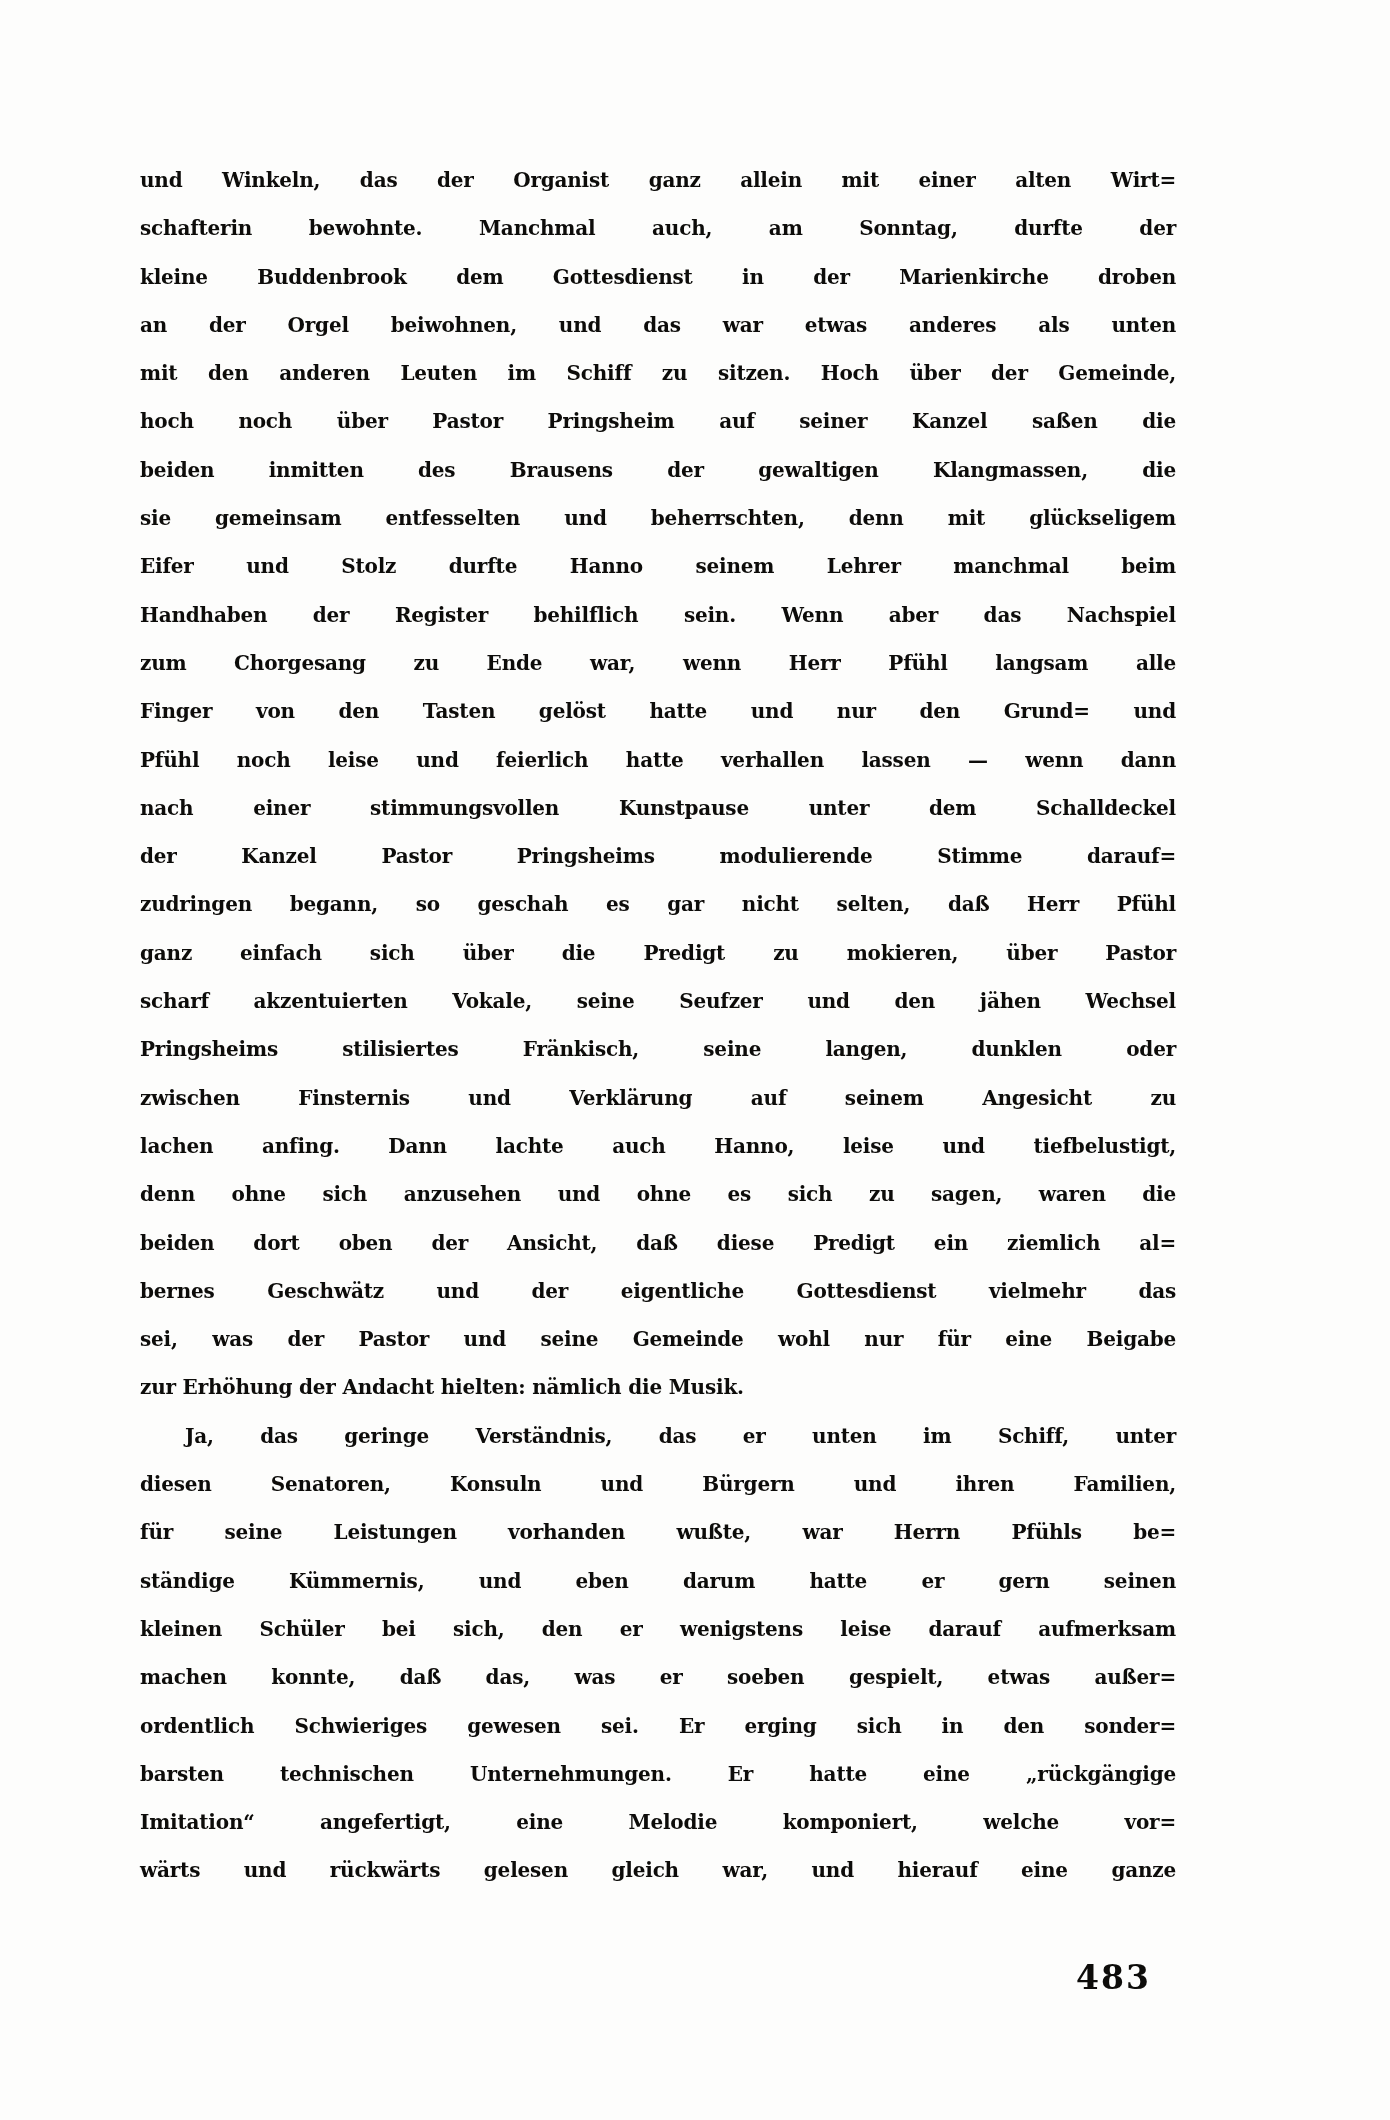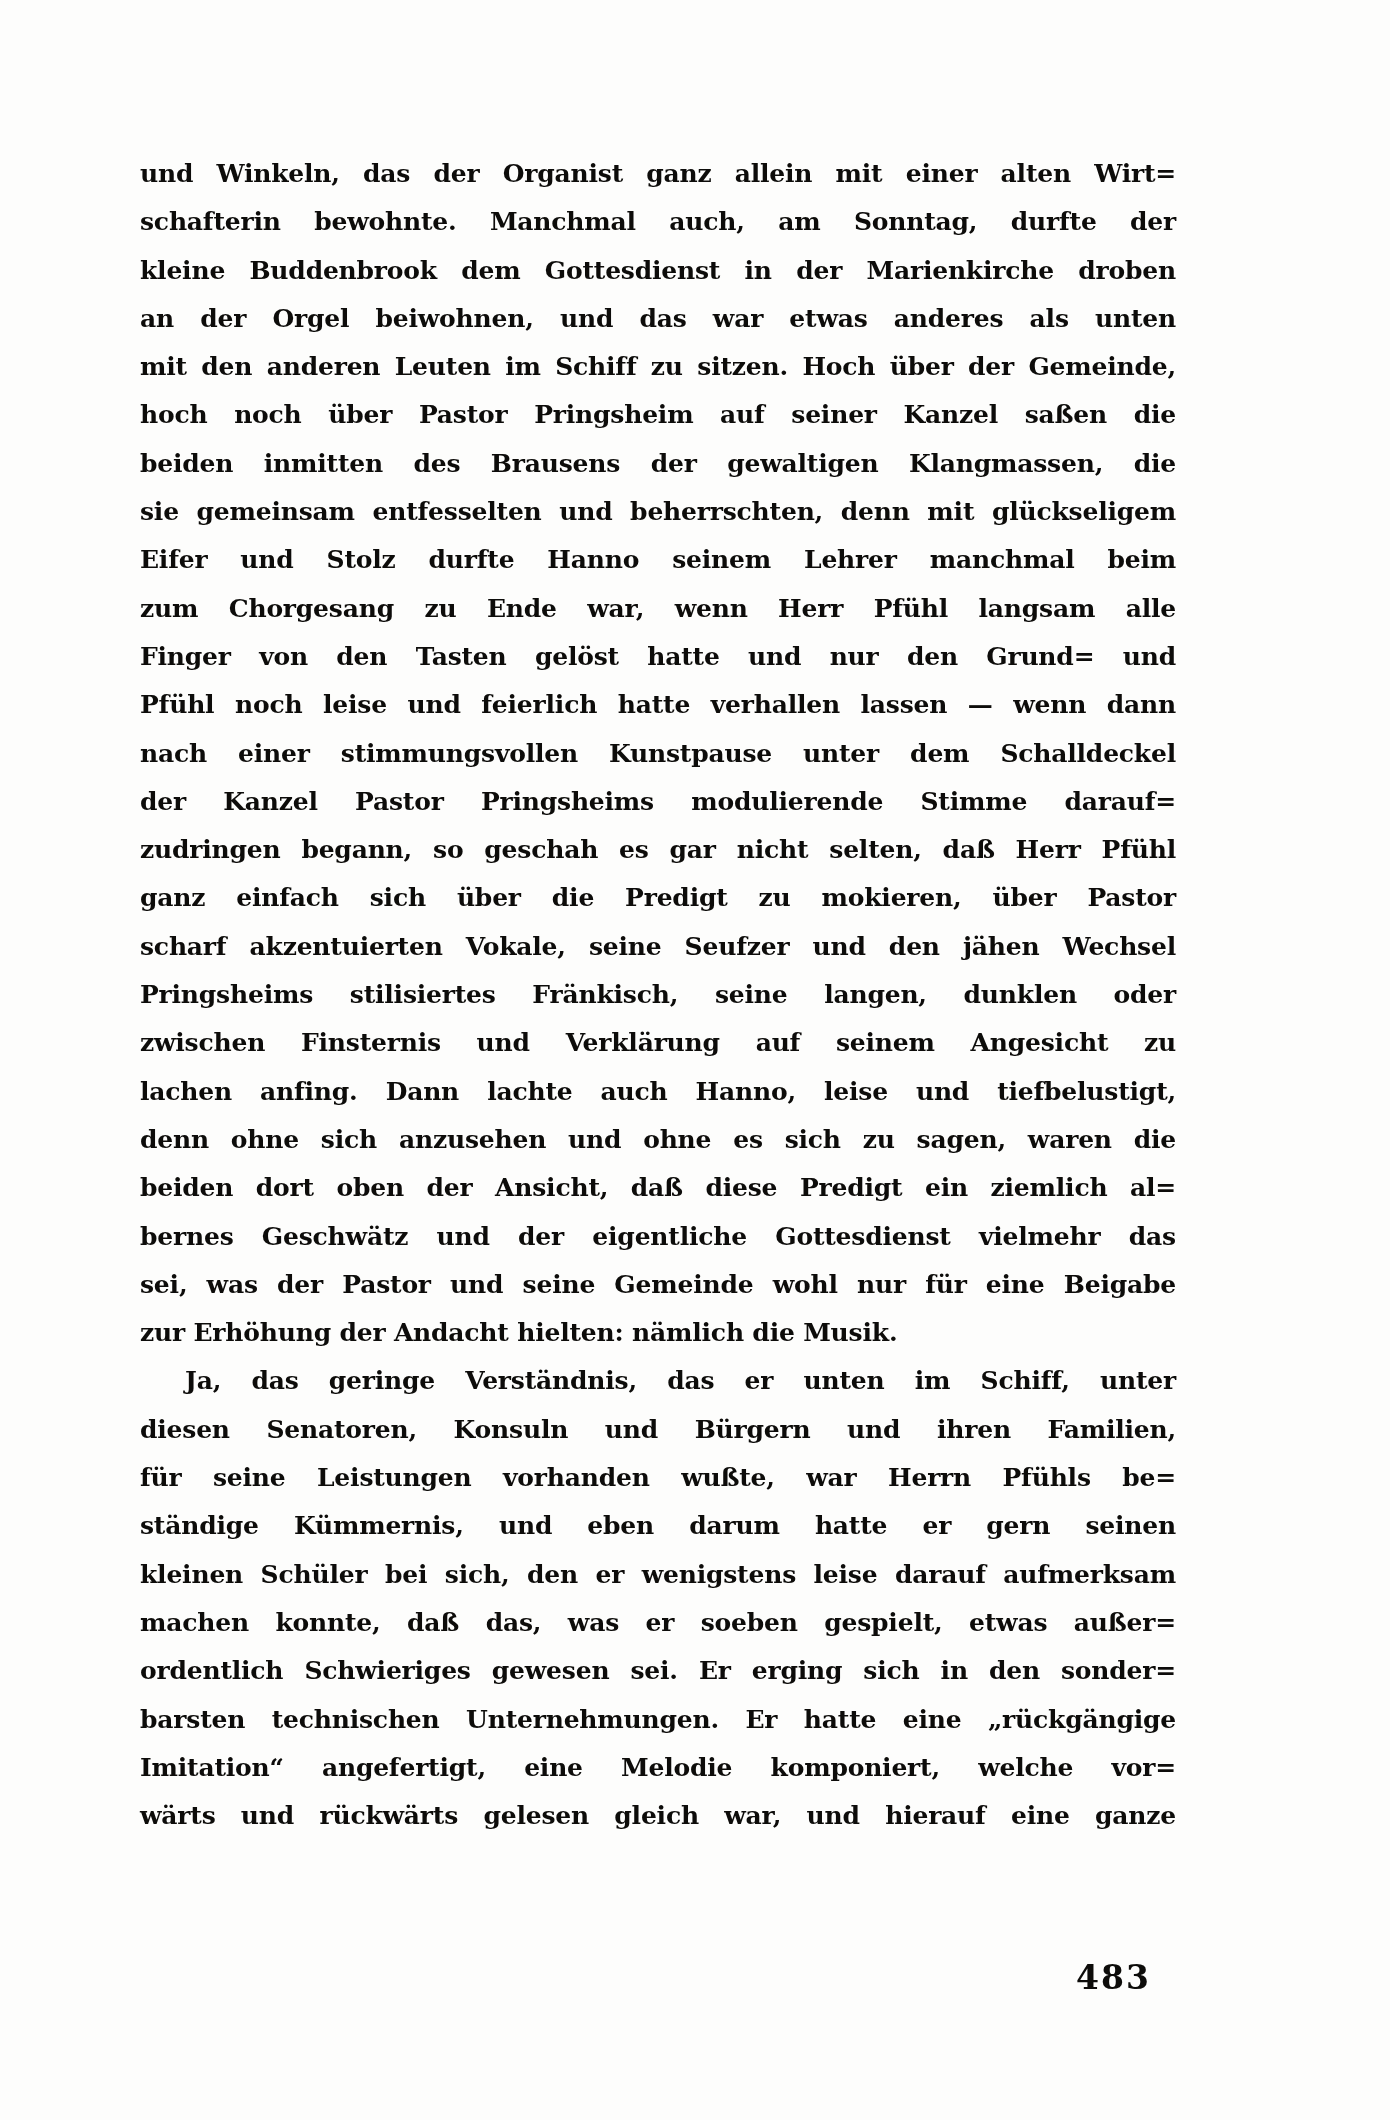--- a/index.html
+++ b/index.html
@@ -12,23 +12,23 @@
     width: 1390px;
     height: 2120px;
     background: #fdfdfc;
     overflow: hidden;
     font-family: "DejaVu Serif", serif;
     color: #0d0c0a;
   }
   .text-block {
     position: absolute;
     left: 140px;
-    top: 150px;
+    top: 156px;
     width: 1036px;
-    font-size: 25px;
+    font-size: 20px;
     line-height: 48.3px;
     font-weight: 700;
     letter-spacing: -0.2px;
   }
   .line {
     text-align: justify;
     text-align-last: justify;
     height: 48.3px;
     overflow: visible;
   }
@@ -57,20 +57,21 @@
   <div class="text-block">
       <div class="line">und Winkeln, das der Organist ganz allein mit einer alten Wirt=</div>
       <div class="line">schafterin bewohnte. Manchmal auch, am Sonntag, durfte der</div>
       <div class="line">kleine Buddenbrook dem Gottesdienst in der Marienkirche droben</div>
       <div class="line">an der Orgel beiwohnen, und das war etwas anderes als unten</div>
       <div class="line">mit den anderen Leuten im Schiff zu sitzen. Hoch über der Gemeinde,</div>
       <div class="line">hoch noch über Pastor Pringsheim auf seiner Kanzel saßen die</div>
       <div class="line">beiden inmitten des Brausens der gewaltigen Klangmassen, die</div>
       <div class="line">sie gemeinsam entfesselten und beherrschten, denn mit glückseligem</div>
       <div class="line">Eifer und Stolz durfte Hanno seinem Lehrer manchmal beim</div>
+      <div class="line">Handhaben der Register behilflich sein. Wenn aber das Nachspiel</div>
       <div class="line">zum Chorgesang zu Ende war, wenn Herr Pfühl langsam alle</div>
       <div class="line">Finger von den Tasten gelöst hatte und nur den Grund= und</div>
       <div class="line">Pfühl noch leise und feierlich hatte verhallen lassen — wenn dann</div>
       <div class="line">nach einer stimmungsvollen Kunstpause unter dem Schalldeckel</div>
       <div class="line">der Kanzel Pastor Pringsheims modulierende Stimme darauf=</div>
       <div class="line">zudringen begann, so geschah es gar nicht selten, daß Herr Pfühl</div>
       <div class="line">ganz einfach sich über die Predigt zu mokieren, über Pastor</div>
       <div class="line">scharf akzentuierten Vokale, seine Seufzer und den jähen Wechsel</div>
       <div class="line">Pringsheims stilisiertes Fränkisch, seine langen, dunklen oder</div>
       <div class="line">zwischen Finsternis und Verklärung auf seinem Angesicht zu</div>

